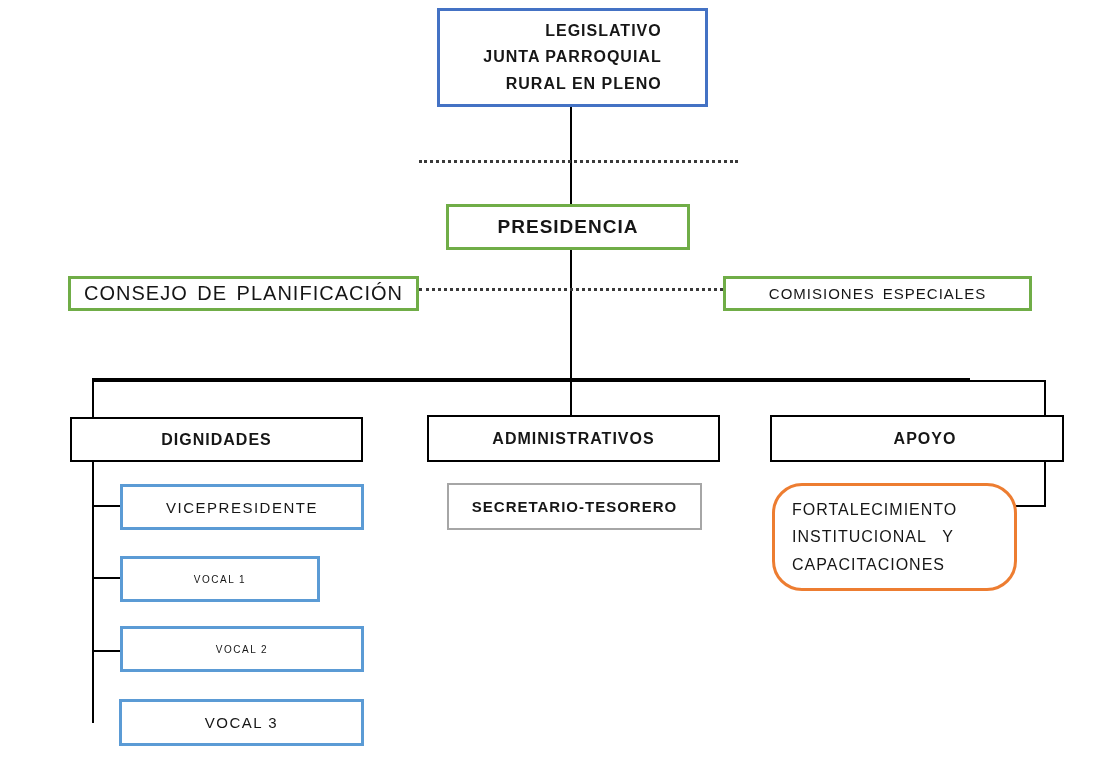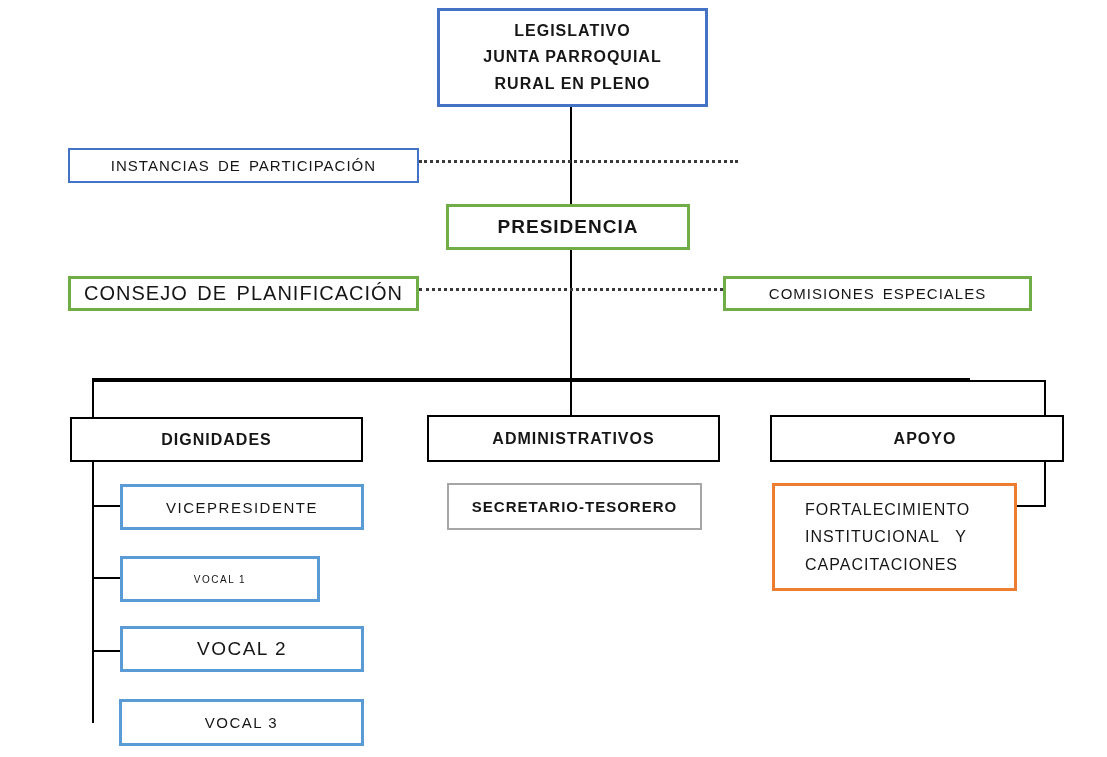--- a/index.html
+++ b/index.html
@@ -18,46 +18,46 @@
     background: #ffffff;
     display: flex; align-items: center; justify-content: center;
     text-align: center;
     color: #161616;
     letter-spacing: 1px;
     white-space: pre;
   }
   .bold { font-weight: bold; }
   
   .b-blue      { border: 2px solid #4472C4; }
-  .b-blue-thick{ border: 3px solid #4472C4; }
+  .b-blue-thick{ border: 3px solid #4472C4; text-align: right; }
   .b-green     { border: 3px solid #70AD47; }
   .b-black     { border: 2px solid #000000; }
   .b-ltblue    { border: 3px solid #5B9BD5; }
   .b-gray      { border: 2px solid #A6A6A6; }
   .b-orange    { border: 3px solid #ED7D31; }
 
   
   #legislativo   { left: 437px; top: 8px;   width: 271px; height: 99px; font-size: 16px; line-height: 1.65; }
   #instancias    { left: 68px;  top: 148px; width: 351px; height: 35px; font-size: 15px; word-spacing: 3px; }
   #com-perm      { left: 738px; top: 148px; width: 307px; height: 35px; font-size: 15px; word-spacing: 3px; }
   #presidencia   { left: 446px; top: 204px; width: 244px; height: 46px; font-size: 19px; }
   #consejo       { left: 68px;  top: 276px; width: 351px; height: 35px; font-size: 20px; word-spacing: 3px; }
   #com-esp       { left: 723px; top: 276px; width: 309px; height: 35px; font-size: 15px; word-spacing: 3px; }
   #dignidades    { left: 70px;  top: 417px; width: 293px; height: 45px; font-size: 16px; }
   #administrativos{ left: 427px; top: 415px; width: 293px; height: 47px; font-size: 16px; }
   #apoyo         { left: 770px; top: 415px; width: 294px; height: 47px; font-size: 16px; padding-left: 16px; }
   #vicepresidente{ left: 120px; top: 484px; width: 244px; height: 46px; font-size: 15px; letter-spacing: 1.5px; }
   #vocal1        { left: 120px; top: 556px; width: 200px; height: 46px; font-size: 10px; letter-spacing: 1.5px; }
-  #vocal2        { left: 120px; top: 626px; width: 244px; height: 46px; font-size: 19px; letter-spacing: 1.5px; }
+  #vocal2        { left: 120px; top: 626px; width: 244px; height: 46px; font-size: 10px; letter-spacing: 1.5px; }
   #vocal3        { left: 119px; top: 699px; width: 245px; height: 47px; font-size: 15px; letter-spacing: 1.5px; }
   #secretario    { left: 447px; top: 483px; width: 255px; height: 47px; font-size: 15px; font-weight: bold; }
   #fortalecimiento {
     left: 772px; top: 483px; width: 245px; height: 108px;
     font-size: 16px; line-height: 1.7;
-    justify-content: flex-start; text-align: left; padding-left: 30px;
+    justify-content: flex-start; text-align: left; padding-left: 17px; border-radius: 30px;
   }
 
   
   .hline, .vline { position: absolute; background: #000000; }
   .dotline { position: absolute; border-top: 3px dotted #3a3a3a; height: 0; }
 
   #line-top-center   { left: 570px; top: 107px; width: 2px;  height: 97px; }
   #line-mid-center   { left: 570px; top: 250px; width: 2px;  height: 165px; }
   #dot-row1          { left: 419px; top: 160px; width: 319px; }
   #dot-row2          { left: 419px; top: 288px; width: 304px; }
@@ -85,21 +85,20 @@
   <div class="vline" id="line-right-drop"></div>
   <div class="hline" id="stub-vice"></div>
   <div class="hline" id="stub-vocal1"></div>
   <div class="hline" id="stub-vocal2"></div>
   <div class="hline" id="stub-fortalecimiento"></div>
 
   <div class="node b-blue-thick bold" id="legislativo">LEGISLATIVO
 JUNTA PARROQUIAL
 RURAL EN PLENO</div>
 
-  <div class="node b-blue" id="instancias">INSTANCIAS DE PARTICIPACIÓN</div>
 
   <div class="node b-green bold" id="presidencia">PRESIDENCIA</div>
 
   <div class="node b-green" id="consejo">CONSEJO DE PLANIFICACIÓN</div>
   <div class="node b-green" id="com-esp">COMISIONES ESPECIALES</div>
 
   <div class="node b-black bold" id="dignidades">DIGNIDADES</div>
   <div class="node b-black bold" id="administrativos">ADMINISTRATIVOS</div>
   <div class="node b-black bold" id="apoyo">APOYO</div>
 

